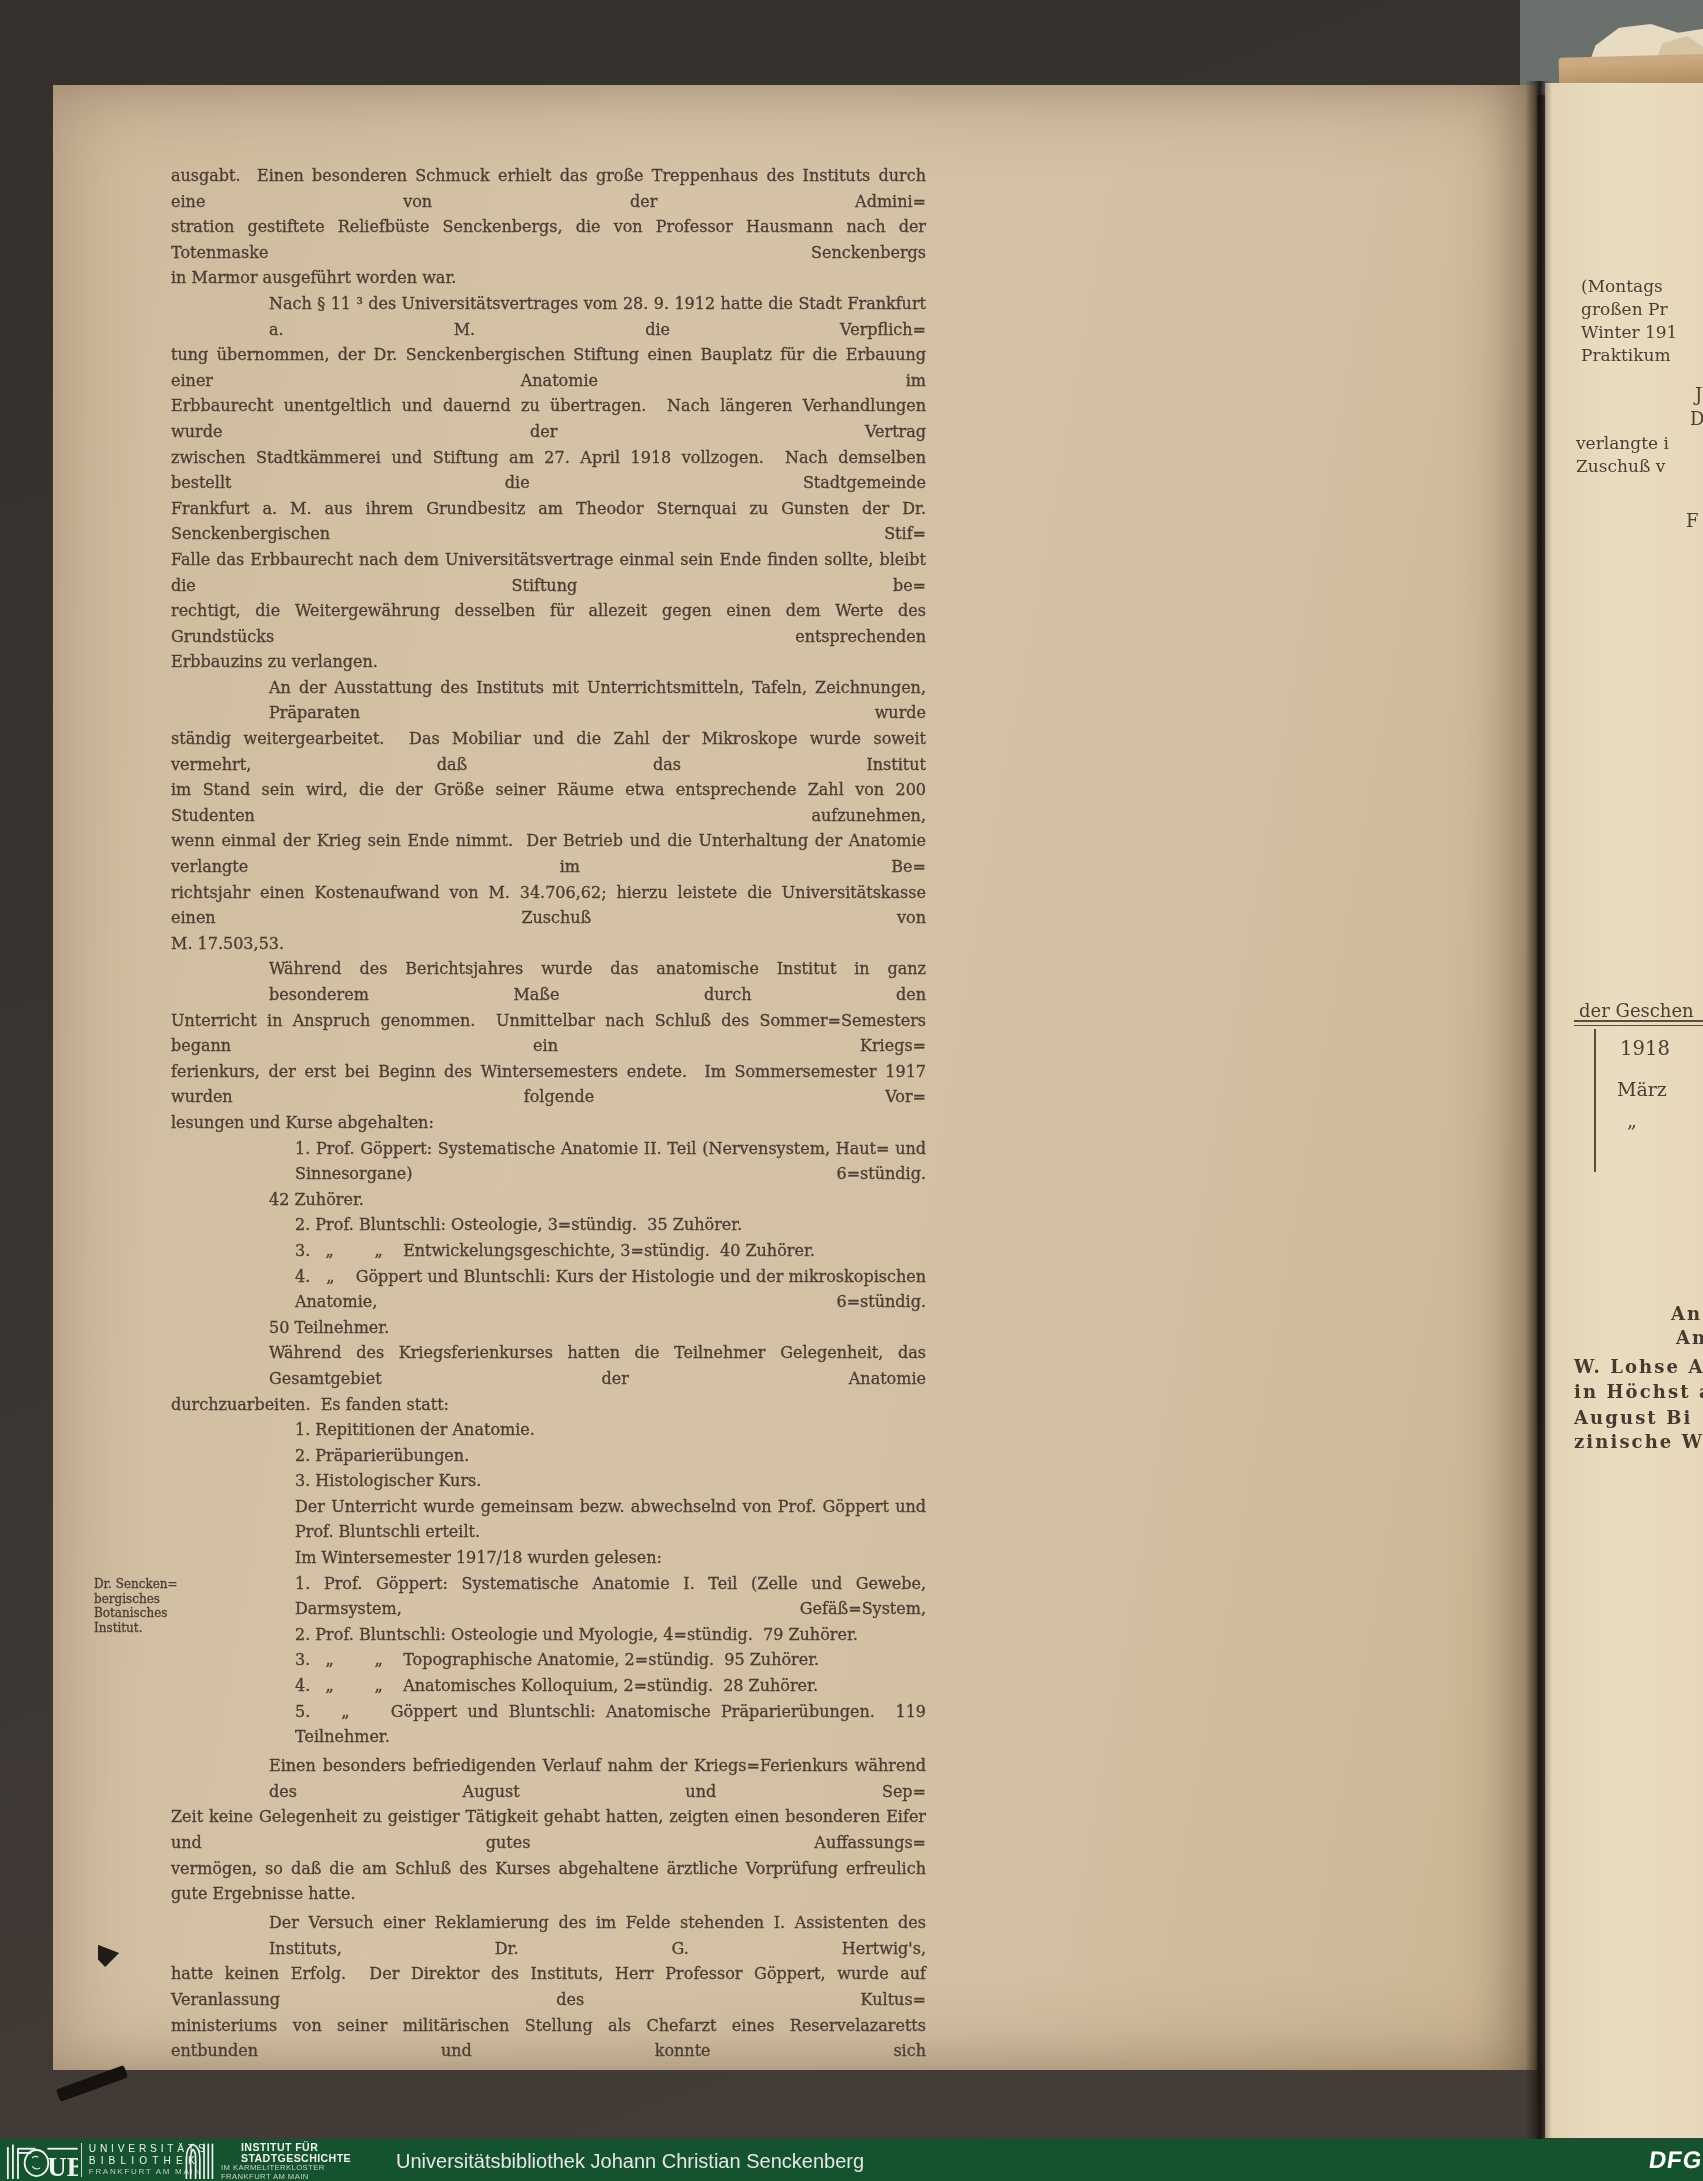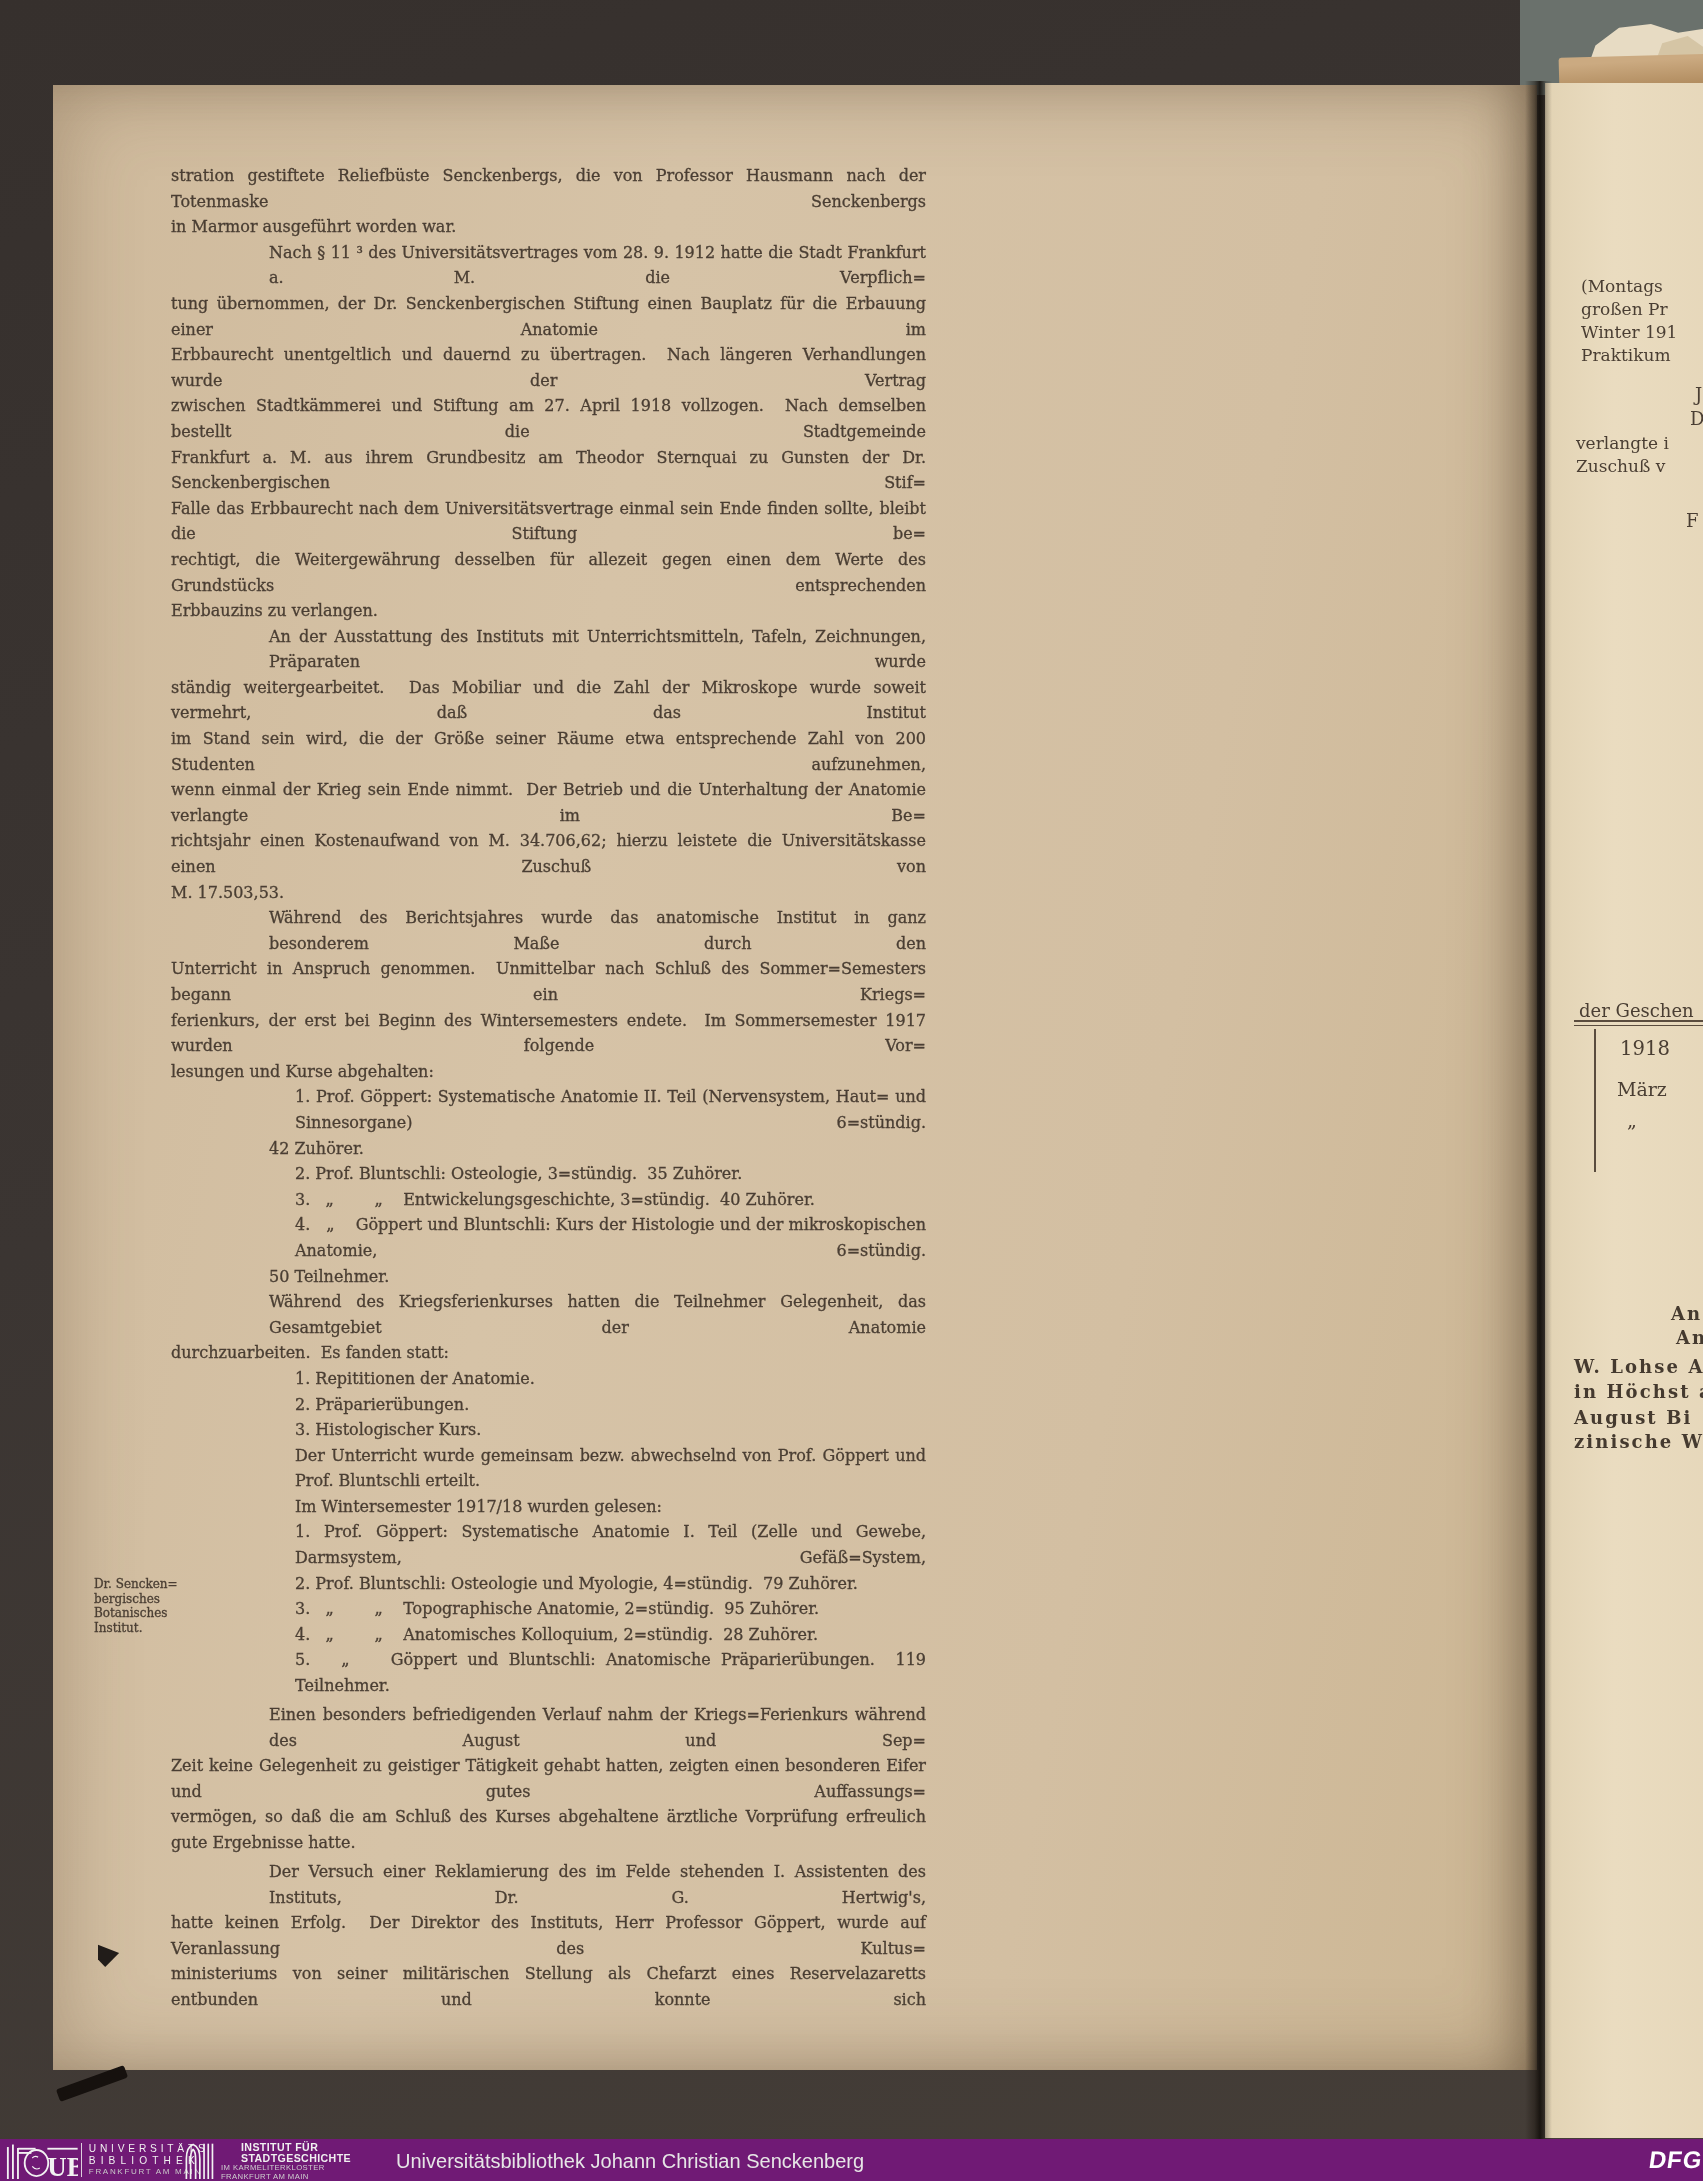--- a/index.html
+++ b/index.html
@@ -58,21 +58,21 @@
     font-size:12px;-webkit-text-stroke:0.3px #4a3e33;}
   .mn-line{line-height:14.5px;white-space:pre;}
 
   
   #page-notch{left:98px;top:1940px;width:24px;height:27px;background:#211c19;z-index:4;
     clip-path:polygon(0 18%,88% 48%,30% 100%,0 72%);}
   #corner-mark{left:56px;top:2077px;width:72px;height:12.8px;background:#16110e;z-index:4;
     transform:rotate(-20deg);border-radius:2.6px;}
 
   
-  #footer{left:0;top:2139px;width:1704px;height:43px;background:#701a75;z-index:9;
+  #footer{left:0;top:2139px;width:1704px;height:43px;background:#14532d;z-index:9;
     font-family:"Liberation Sans","DejaVu Sans",sans-serif;color:#f0f0f0;}
   #ub-graphic{left:5.1px;top:2.6px;}
   #ub-text{left:81px;top:4.3px;padding-left:6.8px;border-left:1.7px solid rgba(240,240,240,.85);}
   .ub-l1{font-size:10.2px;letter-spacing:3.8px;line-height:12px;white-space:pre;}
   .ub-l2{font-size:10.2px;letter-spacing:5.1px;line-height:12px;white-space:pre;}
   .ub-l3{font-size:8px;letter-spacing:1.7px;line-height:9.4px;color:#c9c9c9;white-space:pre;}
   #isg-graphic{left:183px;top:2.6px;}
   #isg-text{left:221px;top:3.4px;}
   .isg-b{font-size:10.6px;font-weight:bold;letter-spacing:0.4px;line-height:11px;white-space:pre;padding-left:20px;}
   .isg-l{font-size:7.7px;letter-spacing:0.4px;line-height:8.5px;color:#cfcfcf;white-space:pre;}
@@ -119,20 +119,21 @@
 <div class="abs" id="gutter-shadow"></div>
 
 <div class="abs" id="main-page">
   <div class="abs" id="margin-note">
       <div class="mn-line">Dr. Sencken=</div>
       <div class="mn-line">bergisches</div>
       <div class="mn-line">Botanisches</div>
       <div class="mn-line">Institut.</div>
     </div>
   <div class="abs" id="body-lines">
+      <div class="ln j">ausgabt.  Einen besonderen Schmuck erhielt das große Treppenhaus des Instituts durch eine von der Admini=</div>
       <div class="ln j">stration gestiftete Reliefbüste Senckenbergs, die von Professor Hausmann nach der Totenmaske Senckenbergs</div>
       <div class="ln">in Marmor ausgeführt worden war.</div>
       <div class="ln i1 j">Nach § 11 ³ des Universitätsvertrages vom 28. 9. 1912 hatte die Stadt Frankfurt a. M. die Verpflich=</div>
       <div class="ln j">tung übernommen, der Dr. Senckenbergischen Stiftung einen Bauplatz für die Erbauung einer Anatomie im</div>
       <div class="ln j">Erbbaurecht unentgeltlich und dauernd zu übertragen.  Nach längeren Verhandlungen wurde der Vertrag</div>
       <div class="ln j">zwischen Stadtkämmerei und Stiftung am 27. April 1918 vollzogen.  Nach demselben bestellt die Stadtgemeinde</div>
       <div class="ln j">Frankfurt a. M. aus ihrem Grundbesitz am Theodor Sternquai zu Gunsten der Dr. Senckenbergischen Stif=</div>
       <div class="ln j">Falle das Erbbaurecht nach dem Universitätsvertrage einmal sein Ende finden sollte, bleibt die Stiftung be=</div>
       <div class="ln j">rechtigt, die Weitergewährung desselben für allezeit gegen einen dem Werte des Grundstücks entsprechenden</div>
       <div class="ln">Erbbauzins zu verlangen.</div>

